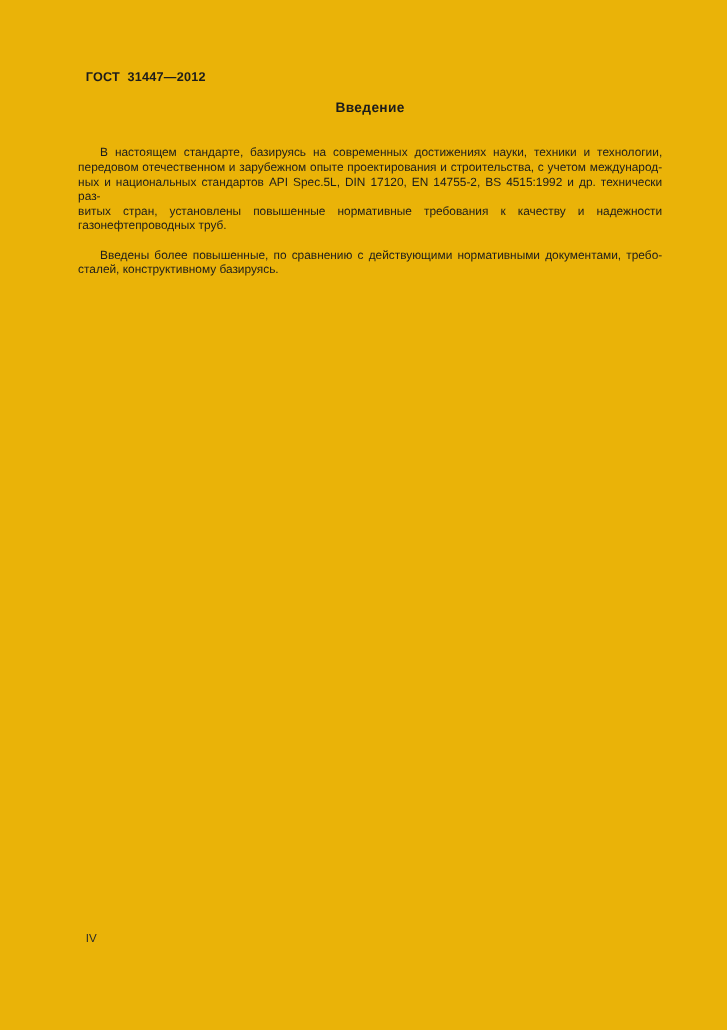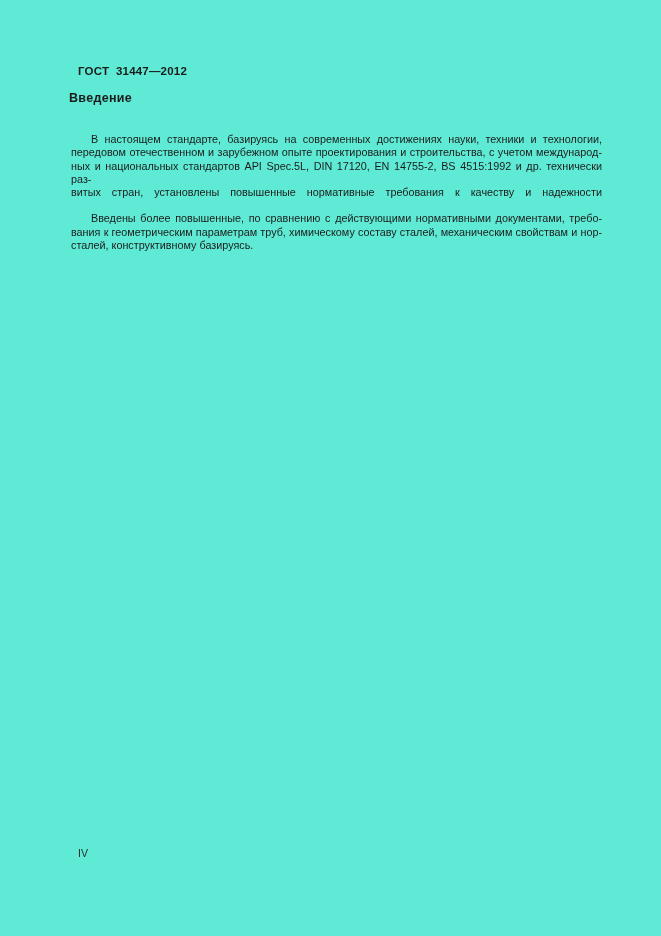--- a/index.html
+++ b/index.html
@@ -4,39 +4,40 @@
 <style>
   html, body {
     margin: 0;
     padding: 0;
     background: #ffffff;
   }
   .page {
     position: relative;
     width: 661px;
     height: 936px;
-    background: #5eead4;
+    background: #eab308;
     font-family: "Liberation Sans", sans-serif;
     color: #1c1c1c;
     overflow: hidden;
   }
   .std-num {
     position: absolute;
     left: 78px;
     top: 65px;
     font-size: 11.5px;
     font-weight: bold;
     letter-spacing: 0.2px;
     white-space: pre;
   }
   .doc-title {
     position: absolute;
-    left: 69px;
+    left: 58px;
     top: 91px;
     width: 557px;
+    text-align: center;
     font-size: 12.5px;
     font-weight: bold;
     letter-spacing: 0.3px;
   }
   .body-text {
     position: absolute;
     left: 58px;
     top: 120px;
     width: 557px;
     font-size: 10.8px;
@@ -66,23 +67,23 @@
   <div class="std-num">ГОСТ  31447—2012</div>
 
   <div class="doc-title">Введение</div>
 
   <div class="body-text">
     <div class="paragraph">
         <div class="line first">В настоящем стандарте, базируясь на современных достижениях науки, техники и технологии,</div>
         <div class="line">передовом отечественном и зарубежном опыте проектирования и строительства, с учетом международ-</div>
         <div class="line">ных и национальных стандартов API Spec.5L, DIN 17120, EN 14755-2, BS 4515:1992 и др. технически раз-</div>
         <div class="line">витых стран, установлены повышенные нормативные требования к качеству и надежности</div>
+        <div class="line last">газонефтепроводных труб.</div>
       </div>
     <div class="paragraph">
         <div class="line first">Введены более повышенные, по сравнению с действующими нормативными документами, требо-</div>
-        <div class="line">вания к геометрическим параметрам труб, химическому составу сталей, механическим свойствам и нор-</div>
         <div class="line last">сталей, конструктивному базируясь.</div>
       </div>
   </div>
 
   <div class="page-num">IV</div>
 
 </div>
 
 </body></html>

